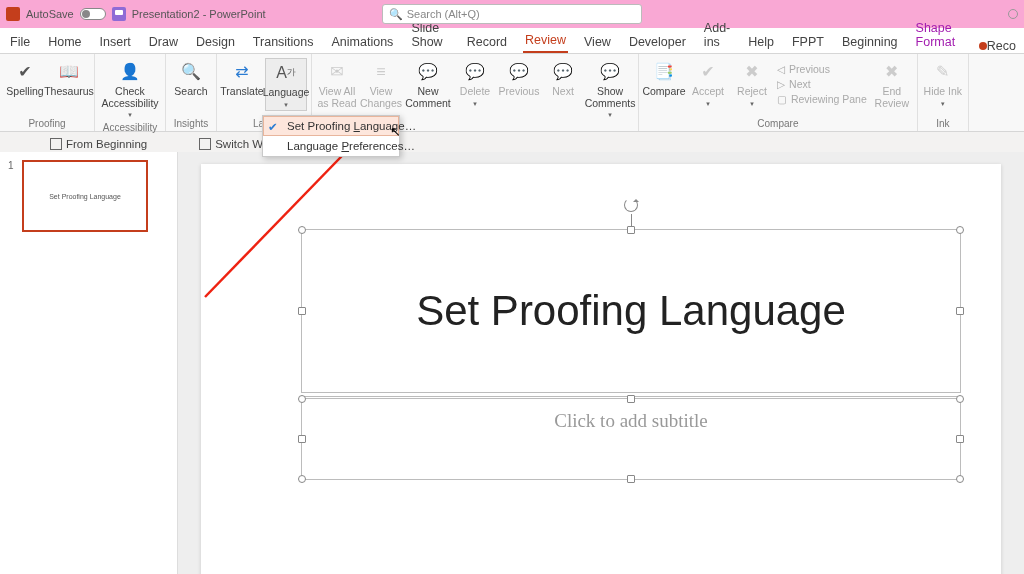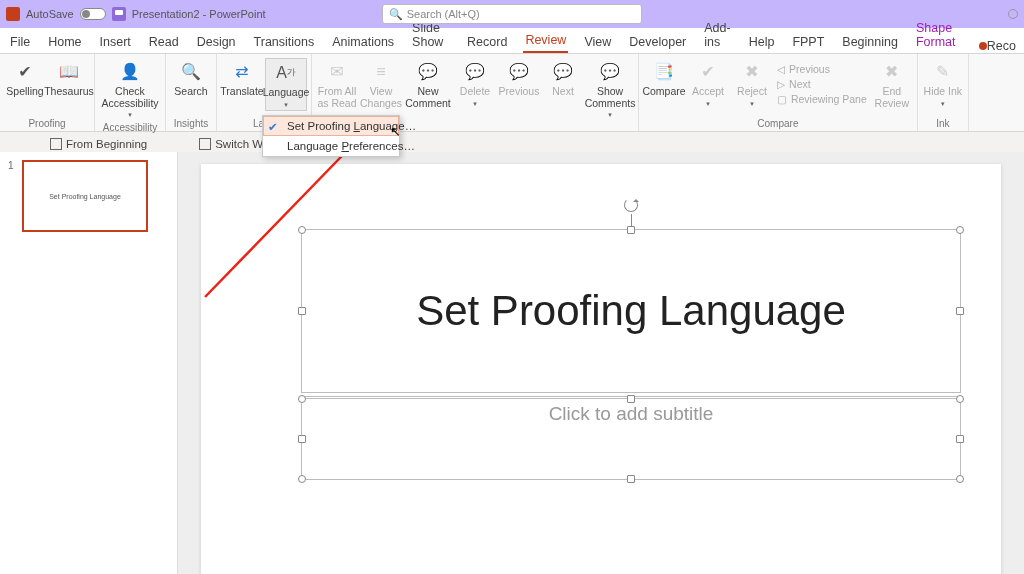--- a/index.html
+++ b/index.html
@@ -1,18 +1,18 @@
 <!DOCTYPE html>
 <html><head>
 <meta charset="utf-8">
 <style>
   * { box-sizing: border-box; margin: 0; padding: 0; }
   body { font-family: "Segoe UI", Arial, sans-serif; font-size: 12px; color: #333; background: #fff; width: 1024px; height: 574px; overflow: hidden; position: relative; }
   
-  .titlebar { height: 24px; background: #c4b5fd; display: flex; align-items: center; padding: 14px 6px; gap: 6px; font-size: 11px; color: #555; }
+  .titlebar { height: 24px; background: #f9a8d4; display: flex; align-items: center; padding: 14px 6px; gap: 6px; font-size: 11px; color: #555; }
   .titlebar .right { margin-left: auto; display:flex; align-items:center; gap:10px;}
   .app-icon { width: 14px; height: 14px; background: #c43e1c; border-radius: 2px; display:inline-block;}
   .save-icon { width: 14px; height: 14px; background: #8e6bd6; border-radius:2px; display:inline-block; position:relative;}
   .save-icon::after{content:""; position:absolute; top:3px; left:3px; width:8px;height:5px;background:#fff;border-radius:1px;}
   .toggle { width: 26px; height: 12px; border: 1px solid #888; border-radius: 6px; display: inline-block; position: relative; background:#fff;}
   .toggle::after { content: ""; position: absolute; width: 8px; height: 8px; background: #888; border-radius: 50%; top: 1px; left: 1px; }
   .searchbox { width: 260px; height: 20px; border: 1px solid #bbb; border-radius: 3px; display: flex; align-items: center; padding: 0 6px; color: #888; gap: 4px; position:absolute; left:50%; transform:translateX(-50%); background:#fff;}
   .mic-icon{width:10px;height:10px;border:1px solid #999;border-radius:50%;}
   
   .tabs { height: 26px; background: #fff; border-bottom: 1px solid #d6d6d6; display: flex; align-items: flex-end; padding: 0 8px; gap: 14px; font-size: 12.5px; color: #444; }
@@ -47,21 +47,21 @@
   .workspace { position: absolute; top: 152px; bottom: 0; left: 0; right: 0; display: flex; background: #eee; }
   .slidepanel { width: 178px; background: #fff; border-right: 1px solid #ddd; padding: 8px; }
   .slidenum { font-size: 10px; color: #666; float: left; }
   .thumb { margin-left: 14px; width: 126px; height: 72px; border: 2px solid #c43e1c; background: #fff; display: flex; align-items: center; justify-content: center; font-size: 7px; color: #555; }
   .canvas-area { flex: 1; background: #eee; display: flex; align-items: flex-start; justify-content: center; padding-top: 12px; overflow:hidden;}
   .slide { width: 800px; height: 445px; background: #fff; position: relative; box-shadow: 0 1px 4px rgba(0,0,0,0.15); }
   
   .textbox { position: absolute; border: 1px solid #bcbcbc; }
   .title-box { left: 100px; top: 65px; width: 660px; height: 164px; display: flex; align-items: center; justify-content: center; }
   .title-text { font-size: 42px; color: #222; font-weight: 400; }
-  .subtitle-box { left: 100px; top: 232px; width: 660px; height: 84px; display:flex; justify-content:center; padding-top:4px; border-top:3px double #bcbcbc;}
+  .subtitle-box { left: 100px; top: 232px; width: 660px; height: 84px; display:flex; justify-content:center; padding-top:11px; border-top:3px double #bcbcbc;font-family:Liberation Serif, serif;}
   .subtitle-text { font-size: 19px; color: #999; }
   .handle { position: absolute; width: 8px; height: 8px; background: #fff; border: 1px solid #888; border-radius:1px;}
   .handle.c { border-radius: 50%; }
   .rot { position: absolute; width: 14px; height: 14px; border: 1.5px solid #888; border-radius: 50%; border-top-color: transparent; left: 50%; top: -32px; transform: translateX(-50%); }
   .rot::after{content:"";position:absolute;width:0;height:0;border:3px solid transparent;border-bottom-color:#888;top:-3px;right:-2px;}
   .stem{position:absolute;width:1px;height:12px;background:#888;left:50%;top:-16px;}
   
   .arrow { position: absolute; left: 200px; top: 112px; width: 190px; height: 190px; z-index: 5; pointer-events: none; }
   .cursor{position:absolute;left:390px;top:124px;font-size:13px;color:#000;z-index:11;}
   u{text-decoration:underline;}
@@ -81,21 +81,21 @@
   </div>
   <div class="right">
     <span class="mic-icon"></span>
   </div>
 </div>
 
 <div class="tabs">
   <span class="tab">File</span>
   <span class="tab">Home</span>
   <span class="tab">Insert</span>
-  <span class="tab">Read</span>
+  <span class="tab">Draw</span>
   <span class="tab">Design</span>
   <span class="tab">Transitions</span>
   <span class="tab">Animations</span>
   <span class="tab">Slide Show</span>
   <span class="tab">Record</span>
   <span class="tab active">Review</span>
   <span class="tab">View</span>
   <span class="tab">Developer</span>
   <span class="tab">Add-ins</span>
   <span class="tab">Help</span>
@@ -152,21 +152,21 @@
           <span>Language</span>
           <span class="chev">▾</span>
         </div>
     </div>
     <div class="group-label">Lang</div>
   </div>
   <div class="group">
     <div class="group-body">
       <div class="btn-lg narrow disabled">
           <span class="icon-box">✉︎</span>
-          <span>From All as Read</span>
+          <span>View All as Read</span>
         </div>
       <div class="btn-lg narrow disabled">
           <span class="icon-box">≡</span>
           <span>View Changes</span>
         </div>
       <div class="btn-lg">
           <span class="icon-box" style="color:#9b4a9b">💬</span>
           <span>New Comment</span>
         </div>
       <div class="btn-lg narrow disabled">

